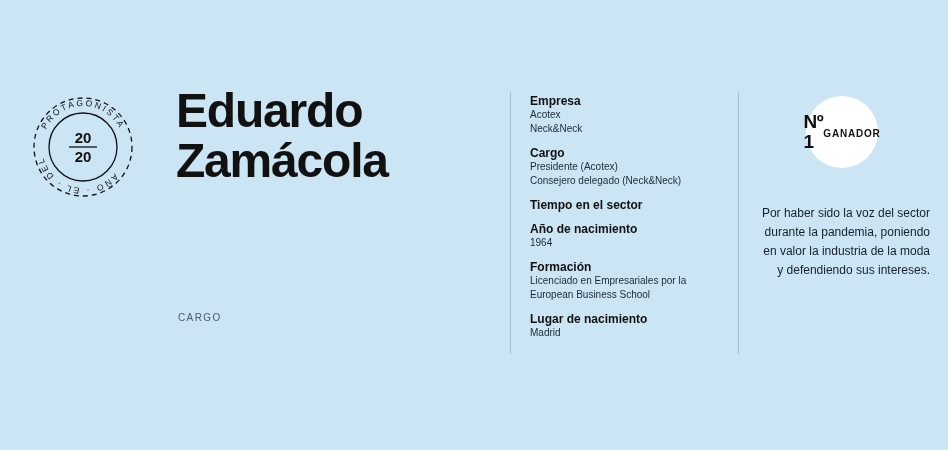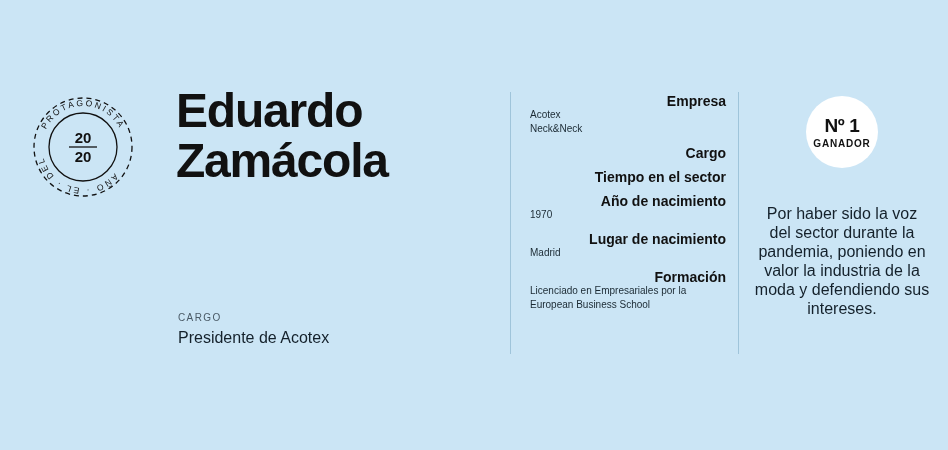--- a/index.html
+++ b/index.html
@@ -86,43 +86,41 @@
   .facts {
     position: absolute;
     left: 530px;
     top: 94px;
     width: 196px;
   }
   .fact {
     margin-bottom: 10px;
   }
   .fact-term {
-    font-size: 14px;
+    font-size: 12px;
     font-weight: bold;
     color: #111111;
     line-height: 14px;
-    text-align: right;
   }
   .fact-desc {
     font-size: 10px;
     color: #1b2a33;
     line-height: 14px;
   }
 
   
   .badge {
     position: absolute;
     left: 806px;
     top: 96px;
     width: 72px;
     height: 72px;
     border-radius: 50%;
     background: #ffffff;
     display: flex;
-    flex-direction: column;
     align-items: center;
     justify-content: center;
   }
   .badge-main {
     font-size: 19px;
     font-weight: bold;
     letter-spacing: -0.4px;
     line-height: 20px;
     color: #111111;
   }
@@ -133,22 +131,22 @@
     color: #111111;
     margin-top: 2px;
   }
 
   
   .quote {
     position: absolute;
     left: 754px;
     top: 204px;
     width: 176px;
-    text-align: center;
-    font-size: 16px;
+    text-align: right;
+    font-size: 12px;
     line-height: 19px;
     color: #14212b;
   }
 </style>
 </head>
 <body>
 
 <div class="page">
 
   <div class="seal">
@@ -171,48 +169,48 @@
     </svg>
   </div>
 
   <div class="name-block">
     <div class="name-line">Eduardo</div>
     <div class="name-line">Zamácola</div>
   </div>
 
   <div class="cargo-block">
     <div class="cargo-label">CARGO</div>
-    <div class="cargo-value">Presidente de Acotex</div>
   </div>
 
   <div class="divider divider-left"></div>
   <div class="divider divider-right"></div>
 
   <div class="facts">
     <div class="fact">
       <div class="fact-term">Empresa</div>
       <div class="fact-desc">Acotex<br>Neck&amp;Neck</div>
     </div>
     <div class="fact">
       <div class="fact-term">Cargo</div>
+      <div class="fact-desc">Presidente (Acotex)<br>Consejero delegado (Neck&amp;Neck)</div>
     </div>
     <div class="fact">
       <div class="fact-term">Tiempo en el sector</div>
     </div>
     <div class="fact">
       <div class="fact-term">Año de nacimiento</div>
-      <div class="fact-desc">1970</div>
+      <div class="fact-desc">1964</div>
+    </div>
+    <div class="fact">
+      <div class="fact-term">Formación</div>
+      <div class="fact-desc">Licenciado en Empresariales por la European Business School</div>
     </div>
     <div class="fact">
       <div class="fact-term">Lugar de nacimiento</div>
       <div class="fact-desc">Madrid</div>
-    </div>
-    <div class="fact">
-      <div class="fact-term">Formación</div>
-      <div class="fact-desc">Licenciado en Empresariales por la European Business School</div>
     </div>
   </div>
 
   <div class="badge">
     <div class="badge-main">Nº 1</div>
     <div class="badge-sub">GANADOR</div>
   </div>
 
   <div class="quote">Por haber sido la voz del sector durante la pandemia, poniendo en valor la industria de la moda y defendiendo sus intereses.</div>
 

